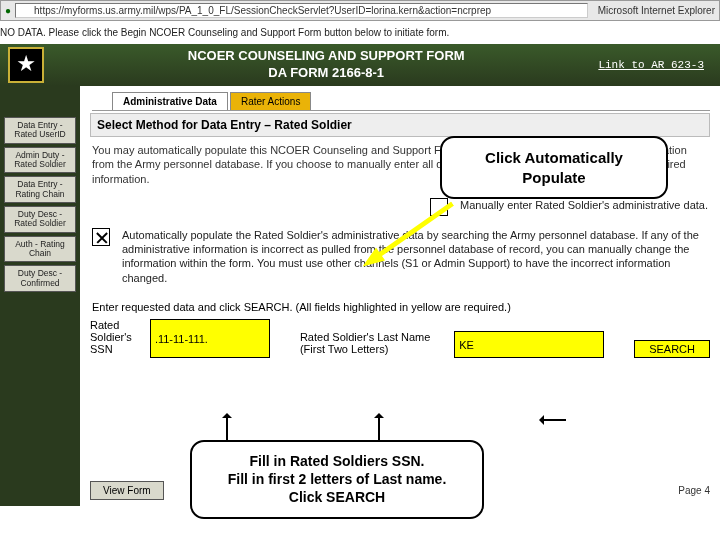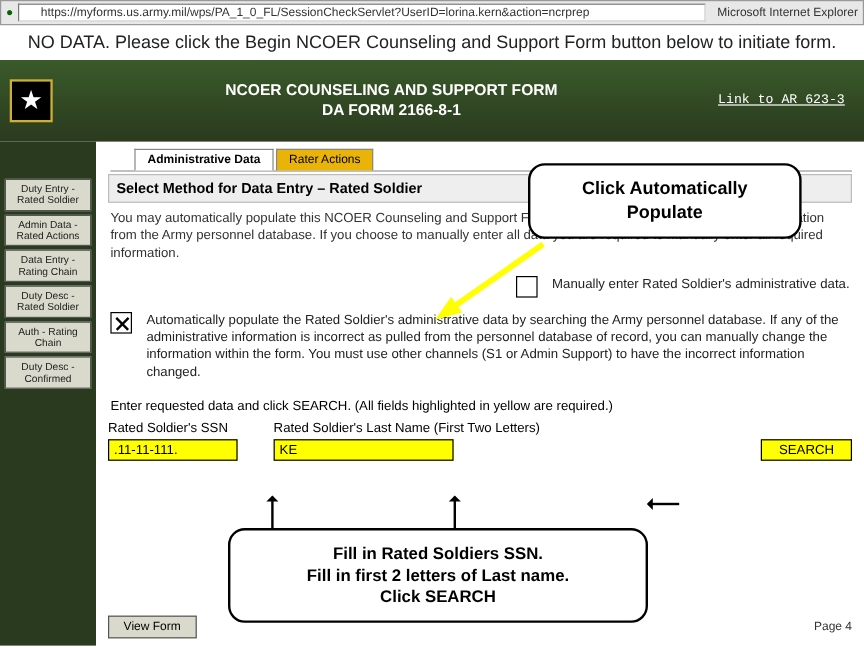--- a/index.html
+++ b/index.html
@@ -1,51 +1,51 @@
 <!DOCTYPE html>
 <html><head>
 <meta charset="utf-8">
 <style>
   * { box-sizing: border-box; margin: 0; padding: 0; }
   body { font-family: Arial, sans-serif; font-size: 11px; background: #fff; width: 720px; height: 540px; overflow: hidden; position: relative; }
   .addr { background: #e8e8e8; border: 1px solid #999; padding: 2px 4px; font-size: 10px; color: #333; display: flex; align-items: center; }
   .addr .url { flex: 1; background: #fff; border: 1px inset #ccc; padding: 1px 18px; white-space: nowrap; overflow: hidden; text-overflow: ellipsis; }
   .addr .title { margin-left: 10px; color: #333; }
-  .banner-msg { text-align: center; padding: 6px 0; font-size: 15px; color: #222; }
-  .header { background: linear-gradient(#3a5a2a,#2a3a1e); color: #fff; display: flex; align-items: center; padding: 16px 8px; }
+  .banner-msg { padding: 6px 0; font-size: 10px; color: #222; }
+  .header { background: linear-gradient(#3a5a2a,#2a3a1e); color: #fff; display: flex; align-items: center; padding: 3px 8px; }
   .star-logo { width: 36px; height: 36px; background: #000; border: 2px solid #c9b037; position: relative; margin-right: 10px; }
   .star-logo::after { content: "★"; color: #fff; font-size: 22px; position: absolute; left: 50%; top: 50%; transform: translate(-50%,-52%); }
   .header-title { flex: 1; text-align: center; font-weight: bold; font-size: 13px; line-height: 1.3; }
   .header-link { font-size: 11px; color: #fff; text-decoration: underline; margin-right: 8px; font-family: Liberation Mono, monospace; }
   .content-row { display: flex; height: 420px; }
   .sidebar { width: 80px; background: #2a3a1e; padding: 2px 0; }
   .tab-row { display: flex; border-bottom: 1px solid #999; margin: 0 0 2px 2px; }
   .tab { border: 1px solid #888; border-bottom: none; padding: 3px 10px; font-size: 10px; background: #eab308; margin-right: 2px; cursor: pointer; }
   .tab.active { background: #fff; font-weight: bold; margin-left: 20px; }
   .sidebtn { background: #d9d9cc; color: #222; border: 1px solid #555; margin: 3px 4px; padding: 3px 2px; font-size: 8.5px; text-align: center; line-height: 1.1; cursor: pointer; }
   .main { flex: 1; padding: 6px 10px 0 10px; position: relative; }
   .section-head { background: #eee; border: 1px solid #bbb; padding: 4px 6px; font-weight: bold; font-size: 12px; }
   .desc { padding: 6px 2px; font-size: 11px; color: #333; line-height: 1.3; }
   .opt-row { display: flex; align-items: flex-start; padding: 6px 2px; justify-content: flex-end; }
   .chk { width: 18px; height: 18px; border: 1.5px solid #000; margin-right: 12px; flex-shrink: 0; position: relative; cursor: pointer; }
   .chk.checked::before { content: ""; position: absolute; left: 2px; top: 8px; width: 14px; height: 1.5px; background: #000; transform: rotate(45deg); }
   .chk.checked::after { content: ""; position: absolute; left: 2px; top: 8px; width: 14px; height: 1.5px; background: #000; transform: rotate(-45deg); }
   .opt-text { font-size: 11px; line-height: 1.3; color: #222; }
   .req-note { padding: 10px 2px 6px; font-size: 11px; }
   .field-row { display: flex; align-items: flex-end; gap: 30px; }
-  .field-col { display: flex; flex-direction: column; justify-content: flex-end; }
+  .field-col { display: flex; flex-direction: row; justify-content: flex-end; }
   .field-label { font-size: 11px; padding-bottom: 3px; }
   .field-input { background: #ffff00; border: 1px solid #000; padding: 2px 4px; font-size: 11px; }
   .search-btn { background: #ffff00; border: 1.5px solid #000; padding: 2px 14px; font-size: 11px; cursor: pointer; }
   .footer { position: absolute; bottom: 6px; left: 10px; right: 10px; display: flex; justify-content: space-between; align-items: center; }
   .view-btn { background: #d9d9cc; border: 1px solid #555; padding: 3px 12px; font-size: 10px; cursor: pointer; }
   .pg { font-size: 10px; color: #333; }
   .callout { position: absolute; background: #fff; border: 2px solid #000; border-radius: 14px; padding: 10px 14px; text-align: center; font-weight: bold; font-size: 15px; line-height: 1.3; }
   .callout.c1 { top: 136px; left: 440px; width: 228px; text-align: center; }
-  .callout.c2 { top: 440px; left: 190px; width: 350px; font-size: 14px; }
+  .callout.c2 { top: 440px; left: 190px; width: 294px; font-size: 14px; }
   .pointer { position: absolute; background: #ffff00; transform-origin: top left; }
   .p1 { left: 358px; top: 260px; width: 110px; height: 16px; transform: rotate(-35deg); clip-path: polygon(0 50%, 20% 0, 20% 35%, 100% 35%, 100% 65%, 20% 65%, 20% 100%); }
   .arrow-up { position: absolute; width: 2px; height: 26px; background: #000; }
   .arrow-up::before { content: ""; position: absolute; top: -6px; left: -4px; border: 5px solid transparent; border-bottom-color: #000; }
   .a1 { left: 226px; top: 414px; }
   .a2 { left: 378px; top: 414px; }
   .arrow-left { position: absolute; width: 26px; height: 2px; background: #000; }
   .arrow-left::before { content: ""; position: absolute; left: -6px; top: -4px; border: 5px solid transparent; border-right-color: #000; }
   .a3 { left: 540px; top: 419px; }
 </style>
@@ -65,22 +65,22 @@
   <div class="header-title">
     <div>NCOER COUNSELING AND SUPPORT FORM</div>
     <div>DA FORM 2166-8-1</div>
   </div>
   <a class="header-link">Link to AR 623-3</a>
 </div>
 
 <div class="content-row">
   <div class="sidebar">
     <div style="height:26px"></div>
-    <div class="sidebtn">Duty Entry - Rated Soldier</div>
-    <div class="sidebtn">Admin Data - Rated Actions</div>
+    <div class="sidebtn">Data Entry - Rated UserID</div>
+    <div class="sidebtn">Admin Duty - Rated Soldier</div>
     <div class="sidebtn">Data Entry - Rating Chain</div>
     <div class="sidebtn">Duty Desc - Rated Soldier</div>
     <div class="sidebtn">Auth - Rating Chain</div>
     <div class="sidebtn">Duty Desc - Confirmed</div>
   </div>
 
   <div class="main">
     <div class="tab-row">
       <div class="tab active">Administrative Data</div>
       <div class="tab">Rater Actions</div>
@@ -96,21 +96,21 @@
     <div class="opt-row">
       <div class="chk checked"></div>
       <div class="opt-text">Automatically populate the Rated Soldier's administrative data by searching the Army personnel database. If any of the administrative information is incorrect as pulled from the personnel database of record, you can manually change the information within the form. You must use other channels (S1 or Admin Support) to have the incorrect information changed.</div>
     </div>
 
     <div class="req-note">Enter requested data and click SEARCH.  (All fields highlighted in yellow are required.)</div>
 
     <div class="field-row">
       <div class="field-col">
         <div class="field-label">Rated Soldier's SSN</div>
-        <input class="field-input" style="width: 108px;" value=".11-11-111.">
+        <input class="field-input" style="width: 120px;" value=".11-11-111.">
       </div>
       <div class="field-col">
         <div class="field-label">Rated Soldier's Last Name (First Two Letters)</div>
         <input class="field-input" style="width: 150px;" value="KE">
       </div>
       <div class="field-col" style="margin-left:auto">
         <button class="search-btn">SEARCH</button>
       </div>
     </div>
 

